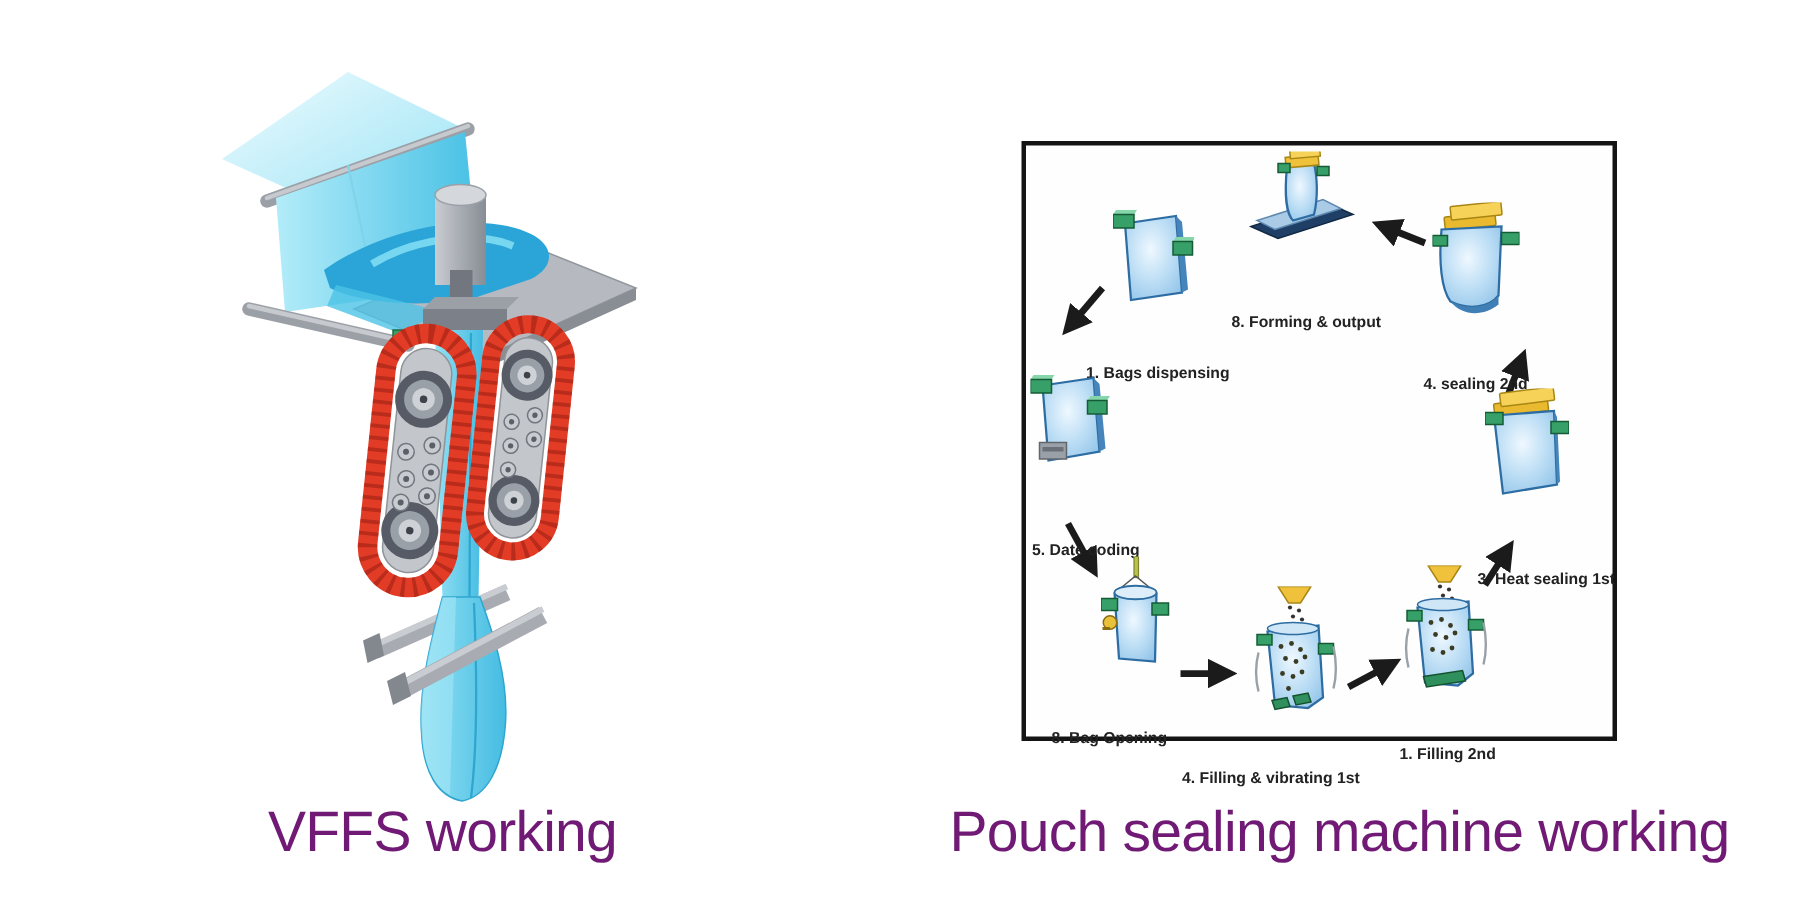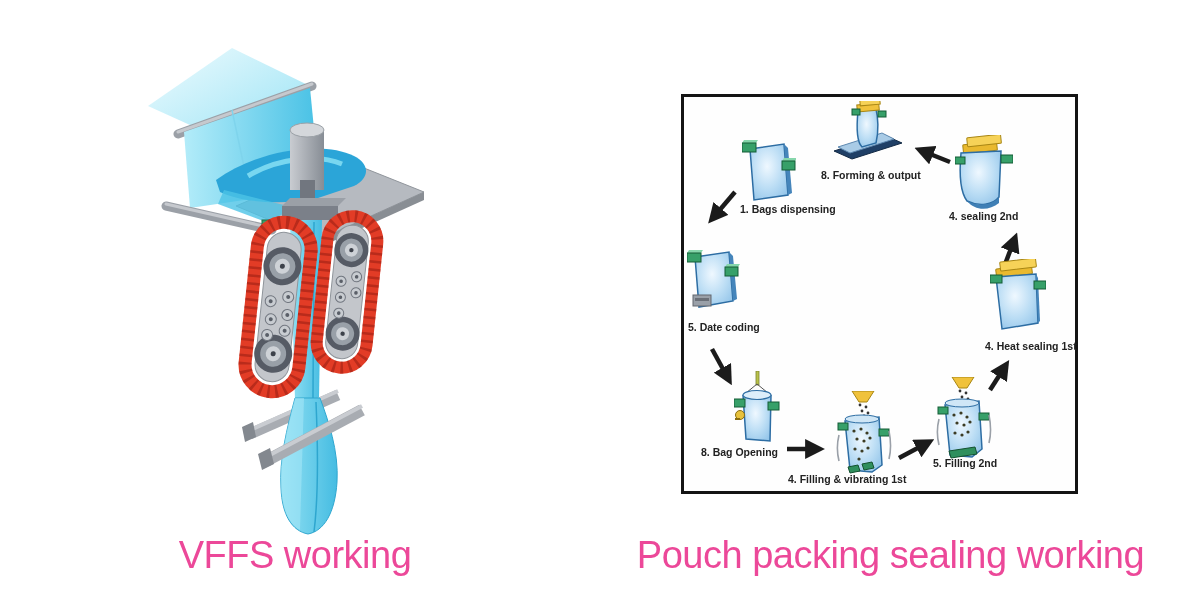--- a/index.html
+++ b/index.html
@@ -1,23 +1,23 @@
 <!DOCTYPE html>
 <html><head>
 <meta charset="utf-8">
 <style>
   html,body{margin:0;padding:0;background:#ffffff;}
   .stage{position:relative;width:1200px;height:600px;background:#ffffff;overflow:hidden;
          font-family:"Liberation Sans", sans-serif;}
   .abs{position:absolute;}
   .caption{position:absolute;top:536px;font-size:38px;line-height:1.05;letter-spacing:-0.5px;
-           color:#ec4899;text-align:center;white-space:nowrap;}
+           color:#701a75;text-align:center;white-space:nowrap;}
   .panel{position:absolute;left:681px;top:94px;width:391px;height:394px;
          border:3px solid #141414;background:#fefefe;}
-  .step-label{position:absolute;font-size:10.5px;font-weight:700;color:#222;white-space:nowrap;}
+  .step-label{position:absolute;font-size:10.5px;font-weight:700;color:#222;white-space:nowrap;margin-top:40px;}
   svg{display:block;}
 </style>
 </head>
 <body>
 
 <div class="stage">
 
   <svg width="0" height="0" aria-hidden="true">
     <defs>
       <linearGradient id="filmLight" x1="0" y1="0" x2="1" y2="1">
@@ -190,21 +190,21 @@
         <g>
             <polygon points="0,4 14,4 16,1 2,1" fill="#86d6ab"></polygon>
             <rect x="0" y="4" width="14" height="9" fill="#37a069" stroke="#155c36"></rect>
           </g>
         <g>
             <polygon points="40,22 53,22 55,19 42,19" fill="#86d6ab"></polygon>
             <rect x="40" y="22" width="13" height="9" fill="#37a069" stroke="#155c36"></rect>
           </g>
       </svg>
     </div>
-    <div class="step-label" style="left:56px;top:106px">1. Bags dispensing</div>
+    <div class="step-label" style="left:40px;top:106px">1. Bags dispensing</div>
 
     <div class="abs" style="left:3px;top:150px">
       <svg width="54" height="66">
         <polygon points="8,10 42,5 46,54 12,60" fill="url(#bagG)" stroke="#2d6da3" stroke-width="1.5"></polygon>
         <polygon points="42,5 46,9 50,52 46,54" fill="#4585bb"></polygon>
         <g>
             <polygon points="0,6 14,6 16,3 2,3" fill="#86d6ab"></polygon>
             <rect x="0" y="6" width="14" height="9" fill="#37a069" stroke="#155c36"></rect>
           </g>
         <g>
@@ -303,39 +303,39 @@
         <g>
             <rect x="2" y="30" width="10" height="7" fill="#37a069" stroke="#155c36"></rect>
           </g>
         <g>
             <rect x="43" y="36" width="10" height="7" fill="#37a069" stroke="#155c36"></rect>
           </g>
         <path d="M3,42 C1,50 1,60 3,68" stroke="#9aa0a8" stroke-width="1.6" fill="none"></path>
         <path d="M53,38 C55,48 55,58 53,66" stroke="#9aa0a8" stroke-width="1.6" fill="none"></path>
       </svg>
     </div>
-    <div class="step-label" style="left:249px;top:360px">5. Filling 2nd</div>
+    <div class="step-label" style="left:249px;top:360px">1. Filling 2nd</div>
 
     <div class="abs" style="left:306px;top:162px">
       <svg width="56" height="84">
         <g>
           <rect x="6" y="8" width="36" height="9" rx="1" fill="#e9b92f" stroke="#a88614" transform="rotate(-7 24 12)"></rect>
           <rect x="10" y="1" width="36" height="9" rx="1" fill="#f6d258" stroke="#a88614" transform="rotate(-7 28 5)"></rect>
         </g>
         <polygon points="6,18 46,15 48,64 12,70" fill="url(#bagG)" stroke="#2d6da3" stroke-width="1.5"></polygon>
         <polygon points="46,15 48,19 50,62 48,64" fill="#4585bb"></polygon>
         <g>
             <rect x="0" y="16" width="12" height="8" fill="#37a069" stroke="#155c36"></rect>
           </g>
         <g>
             <rect x="44" y="22" width="12" height="8" fill="#37a069" stroke="#155c36"></rect>
           </g>
       </svg>
     </div>
-    <div class="step-label" style="left:301px;top:243px">4. Heat sealing 1st</div>
+    <div class="step-label" style="left:301px;top:243px">3. Heat sealing 1st</div>
 
     <div class="abs" style="left:271px;top:38px">
       <svg width="58" height="80">
         <g>
           <rect x="8" y="8" width="34" height="9" rx="1" fill="#e9b92f" stroke="#a88614" transform="rotate(-6 25 12)"></rect>
           <rect x="12" y="1" width="34" height="9" rx="1" fill="#f6d258" stroke="#a88614" transform="rotate(-6 29 5)"></rect>
         </g>
         <path d="M6,18 C4,40 6,58 12,66 C24,72 38,70 44,62 L46,16 Z" fill="url(#bagG)" stroke="#2d6da3" stroke-width="1.5"></path>
         <path d="M12,66 C24,72 38,70 44,62 L44,68 C34,76 20,76 12,66 Z" fill="#3f7fb5"></path>
         <g>
@@ -363,15 +363,15 @@
         <g>
             <rect x="46" y="10" width="8" height="6" fill="#37a069" stroke="#155c36"></rect>
           </g>
       </svg>
     </div>
     <div class="step-label" style="left:137px;top:72px">8. Forming &amp; output</div>
 
   </div>
 
   <div class="caption" style="left:120px;width:350px">VFFS working</div>
-  <div class="caption" style="left:633px;width:515px">Pouch packing sealing working</div>
+  <div class="caption" style="left:633px;width:515px">Pouch sealing machine working</div>
 
 </div>
 
 </body></html>

